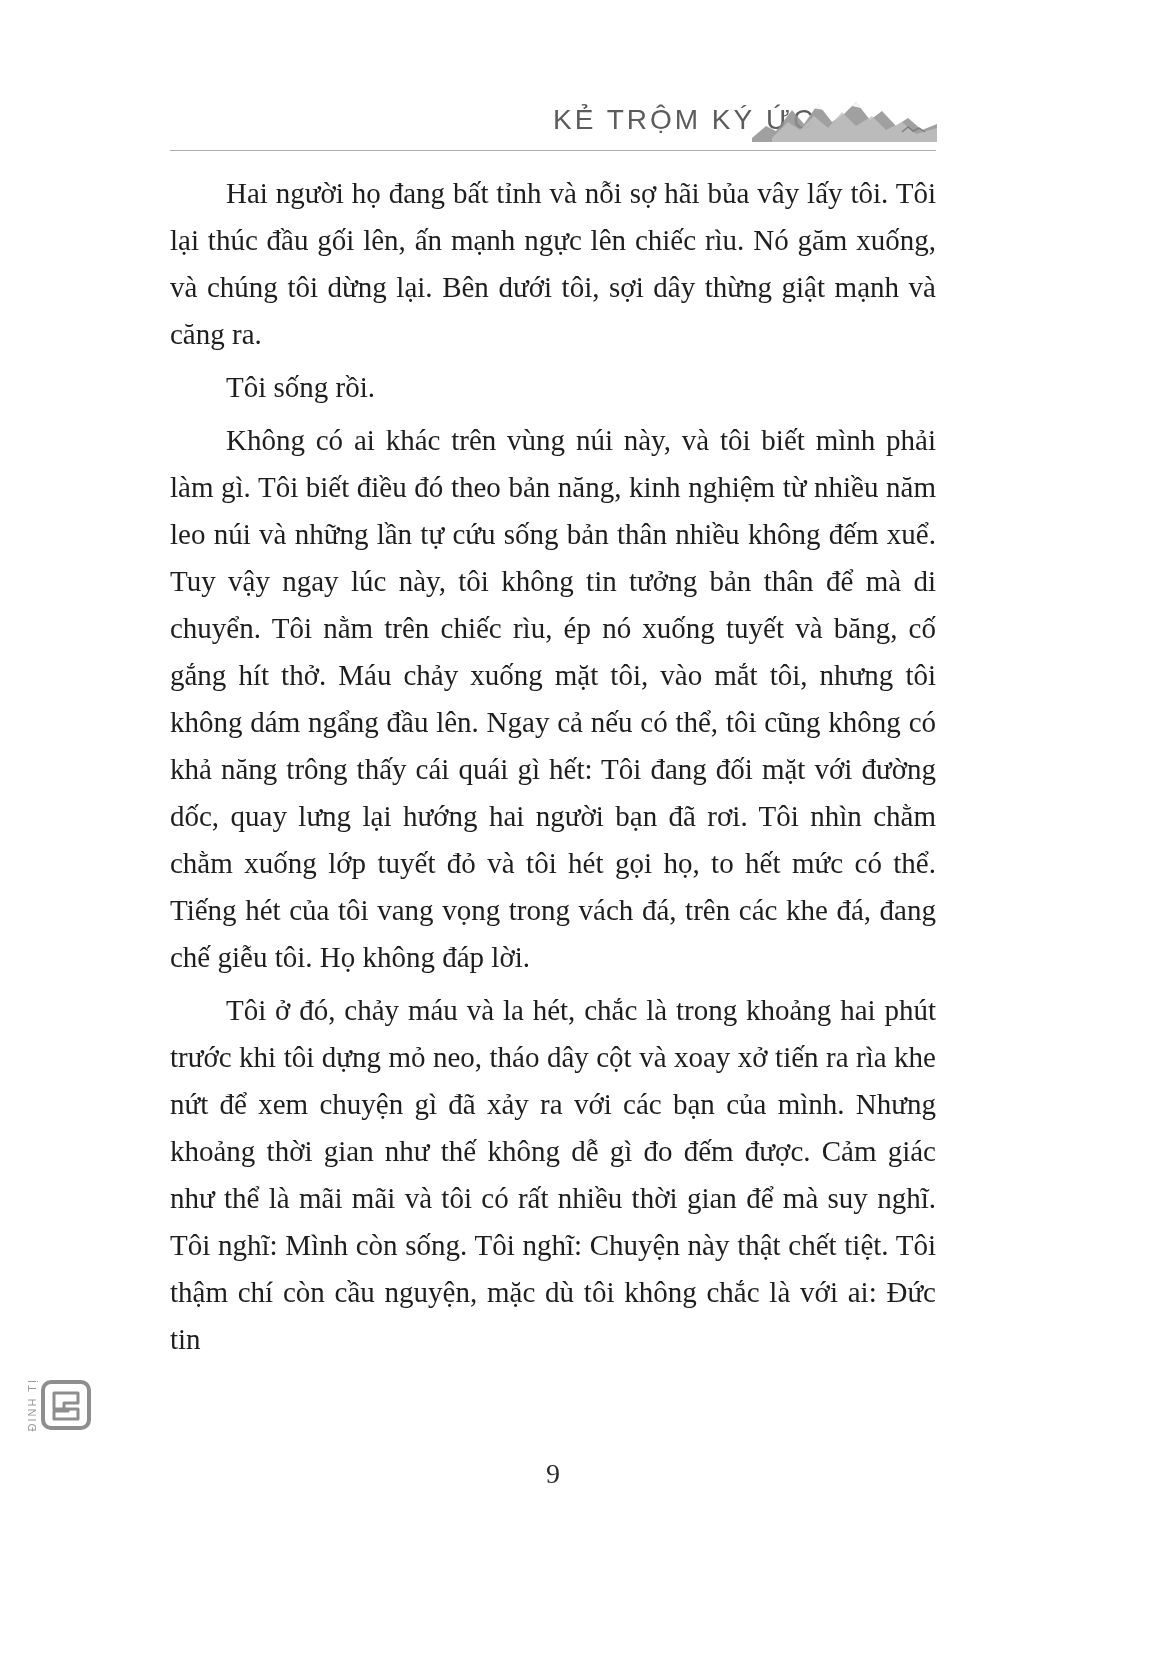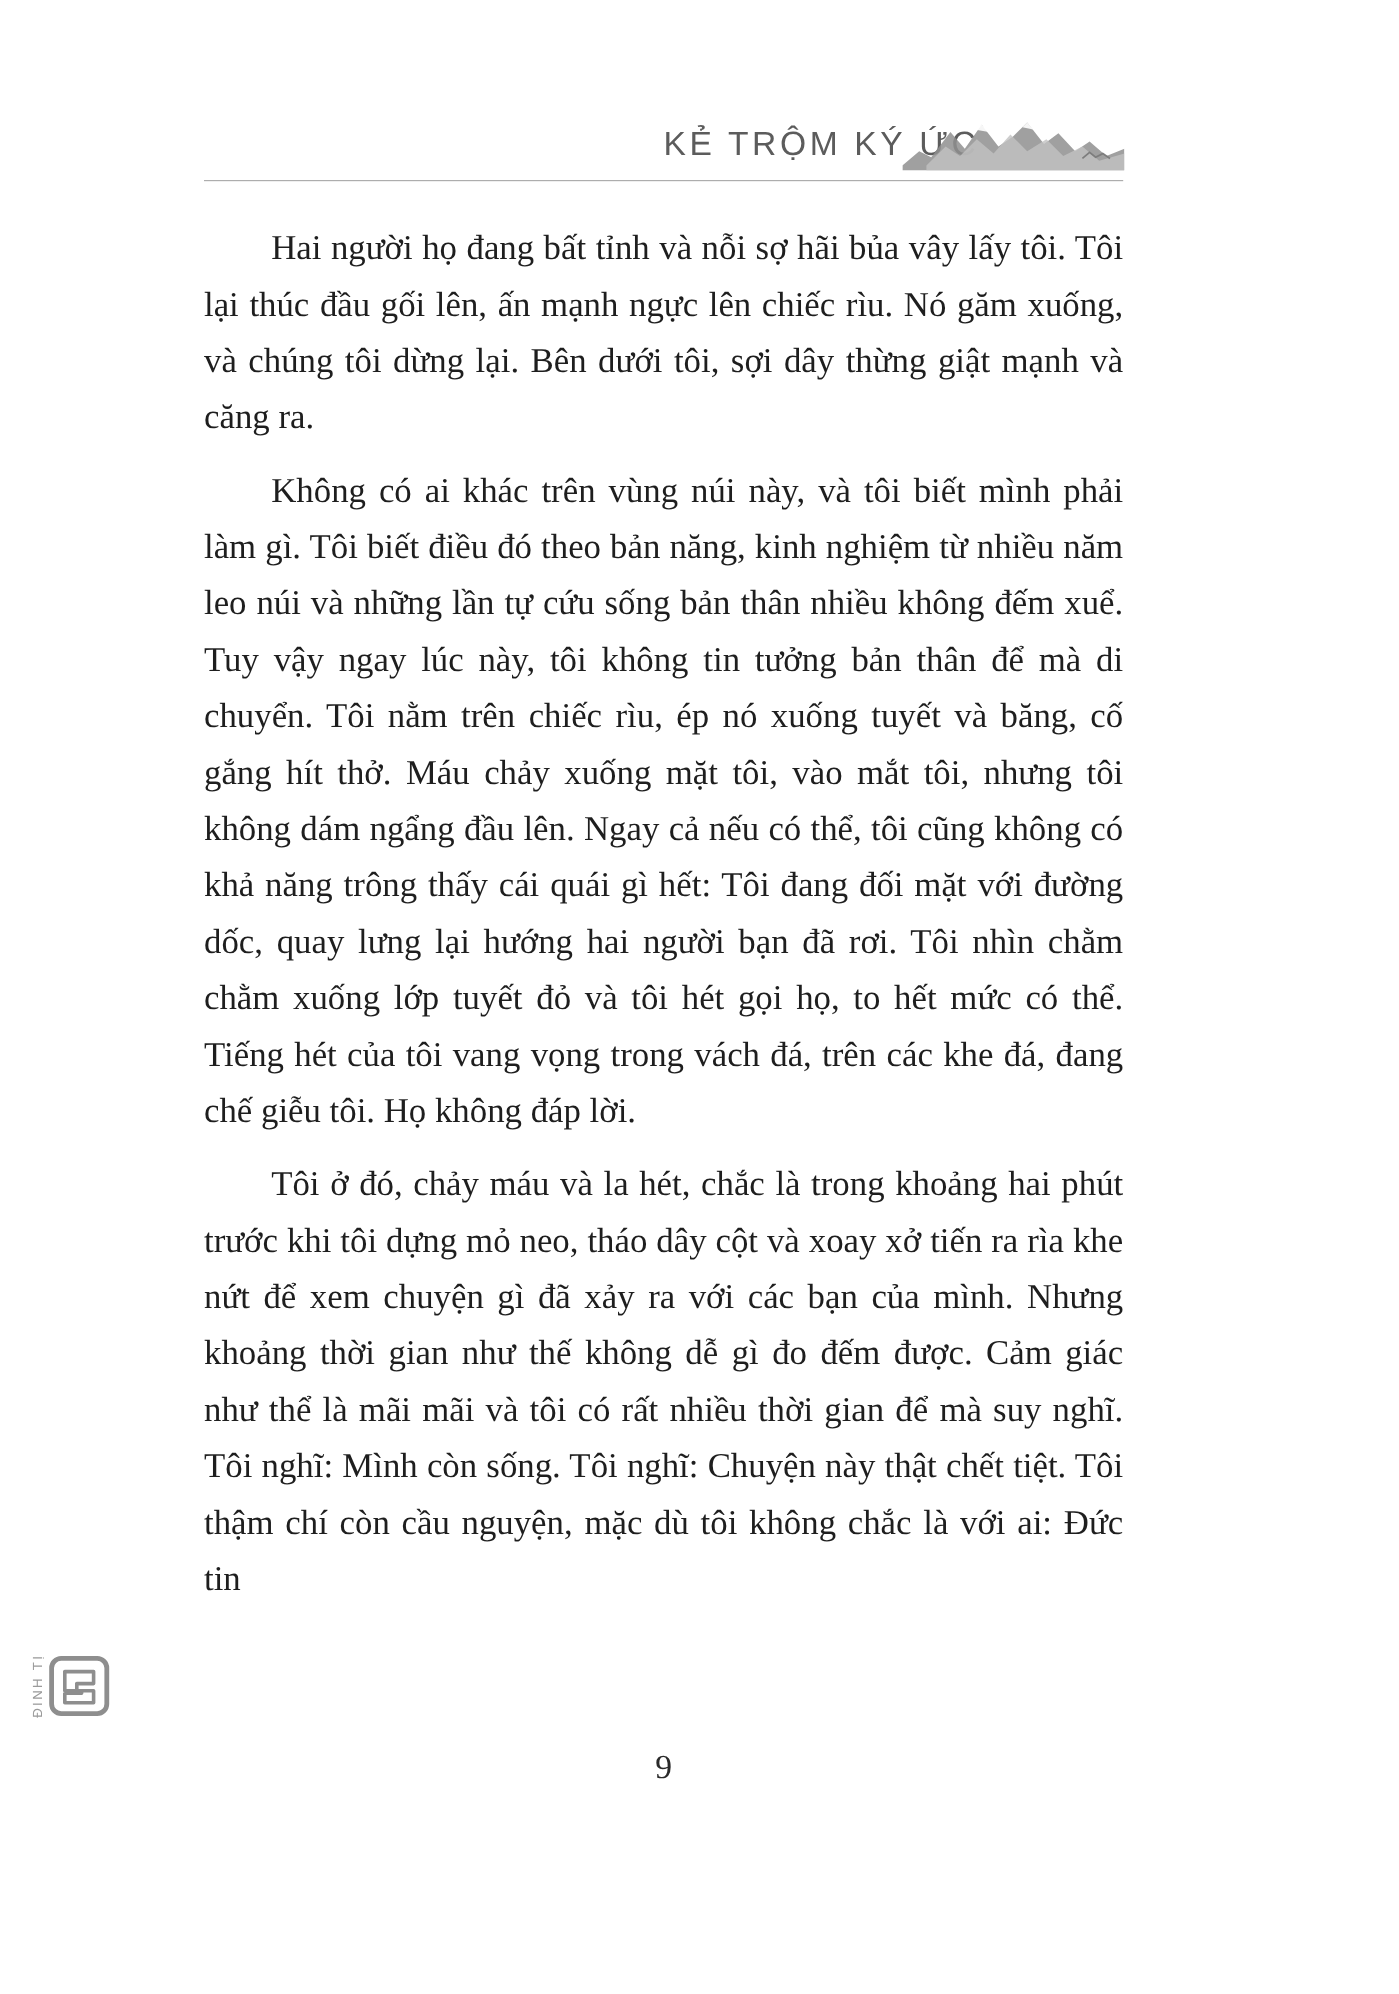--- a/index.html
+++ b/index.html
@@ -48,21 +48,21 @@
     position: absolute;
     top: 170px;
     left: 170px;
     width: 766px;
     color: #1e1e1e;
     font-size: 29px;
     line-height: 47px;
     text-align: justify;
   }
   .text-block p {
-    margin: 14px 0 6px 0;
+    margin: 0 0 6px 0;
     text-indent: 56px;
   }
 
   
   .page-number {
     position: absolute;
     top: 1458px;
     left: 170px;
     width: 766px;
     text-align: center;
@@ -104,20 +104,21 @@
     <path d="M0,42 L14,30 L24,35 L40,14 L52,28 L66,8 L80,26 L92,18 L104,6 L118,24 L130,15 L144,30 L156,22 L170,34 L185,28 L185,46 L0,46 Z" fill="#8f8f8f" opacity="0.85"></path>
     <path d="M20,42 L36,26 L48,34 L62,20 L76,32 L90,16 L104,30 L120,20 L134,34 L150,26 L164,38 L185,32 L185,46 L20,46 Z" fill="#c2c2c2" opacity="0.8"></path>
     <path d="M60,12 L66,8 L72,14 Z M100,10 L104,6 L109,12 Z" fill="#ffffff" opacity="0.9"></path>
     <path d="M150,36 l6,-5 l5,4 l6,-3 l6,4" stroke="#7d7d7d" stroke-width="1.5" fill="none"></path>
   </svg>
 
   <div class="head-rule"></div>
 
   <div class="text-block">
     <p>Hai người họ đang bất tỉnh và nỗi sợ hãi bủa vây lấy tôi. Tôi lại thúc đầu gối lên, ấn mạnh ngực lên chiếc rìu. Nó găm xuống, và chúng tôi dừng lại. Bên dưới tôi, sợi dây thừng giật mạnh và căng ra.</p>
+    <p>Tôi sống rồi.</p>
     <p>Không có ai khác trên vùng núi này, và tôi biết mình phải làm gì. Tôi biết điều đó theo bản năng, kinh nghiệm từ nhiều năm leo núi và những lần tự cứu sống bản thân nhiều không đếm xuể. Tuy vậy ngay lúc này, tôi không tin tưởng bản thân để mà di chuyển. Tôi nằm trên chiếc rìu, ép nó xuống tuyết và băng, cố gắng hít thở. Máu chảy xuống mặt tôi, vào mắt tôi, nhưng tôi không dám ngẩng đầu lên. Ngay cả nếu có thể, tôi cũng không có khả năng trông thấy cái quái gì hết: Tôi đang đối mặt với đường dốc, quay lưng lại hướng hai người bạn đã rơi. Tôi nhìn chằm chằm xuống lớp tuyết đỏ và tôi hét gọi họ, to hết mức có thể. Tiếng hét của tôi vang vọng trong vách đá, trên các khe đá, đang chế giễu tôi. Họ không đáp lời.</p>
     <p>Tôi ở đó, chảy máu và la hét, chắc là trong khoảng hai phút trước khi tôi dựng mỏ neo, tháo dây cột và xoay xở tiến ra rìa khe nứt để xem chuyện gì đã xảy ra với các bạn của mình. Nhưng khoảng thời gian như thế không dễ gì đo đếm được. Cảm giác như thể là mãi mãi và tôi có rất nhiều thời gian để mà suy nghĩ. Tôi nghĩ: Mình còn sống. Tôi nghĩ: Chuyện này thật chết tiệt. Tôi thậm chí còn cầu nguyện, mặc dù tôi không chắc là với ai: Đức tin</p>
   </div>
 
   <div class="page-number">9</div>
 
   <div class="publisher-seal">
     <span class="vtext">ĐINH TỊ</span>
     <svg viewBox="0 0 52 52" aria-hidden="true">
       <rect x="3" y="3" width="46" height="46" rx="8" fill="none" stroke="#8e8e8e" stroke-width="4"></rect>

